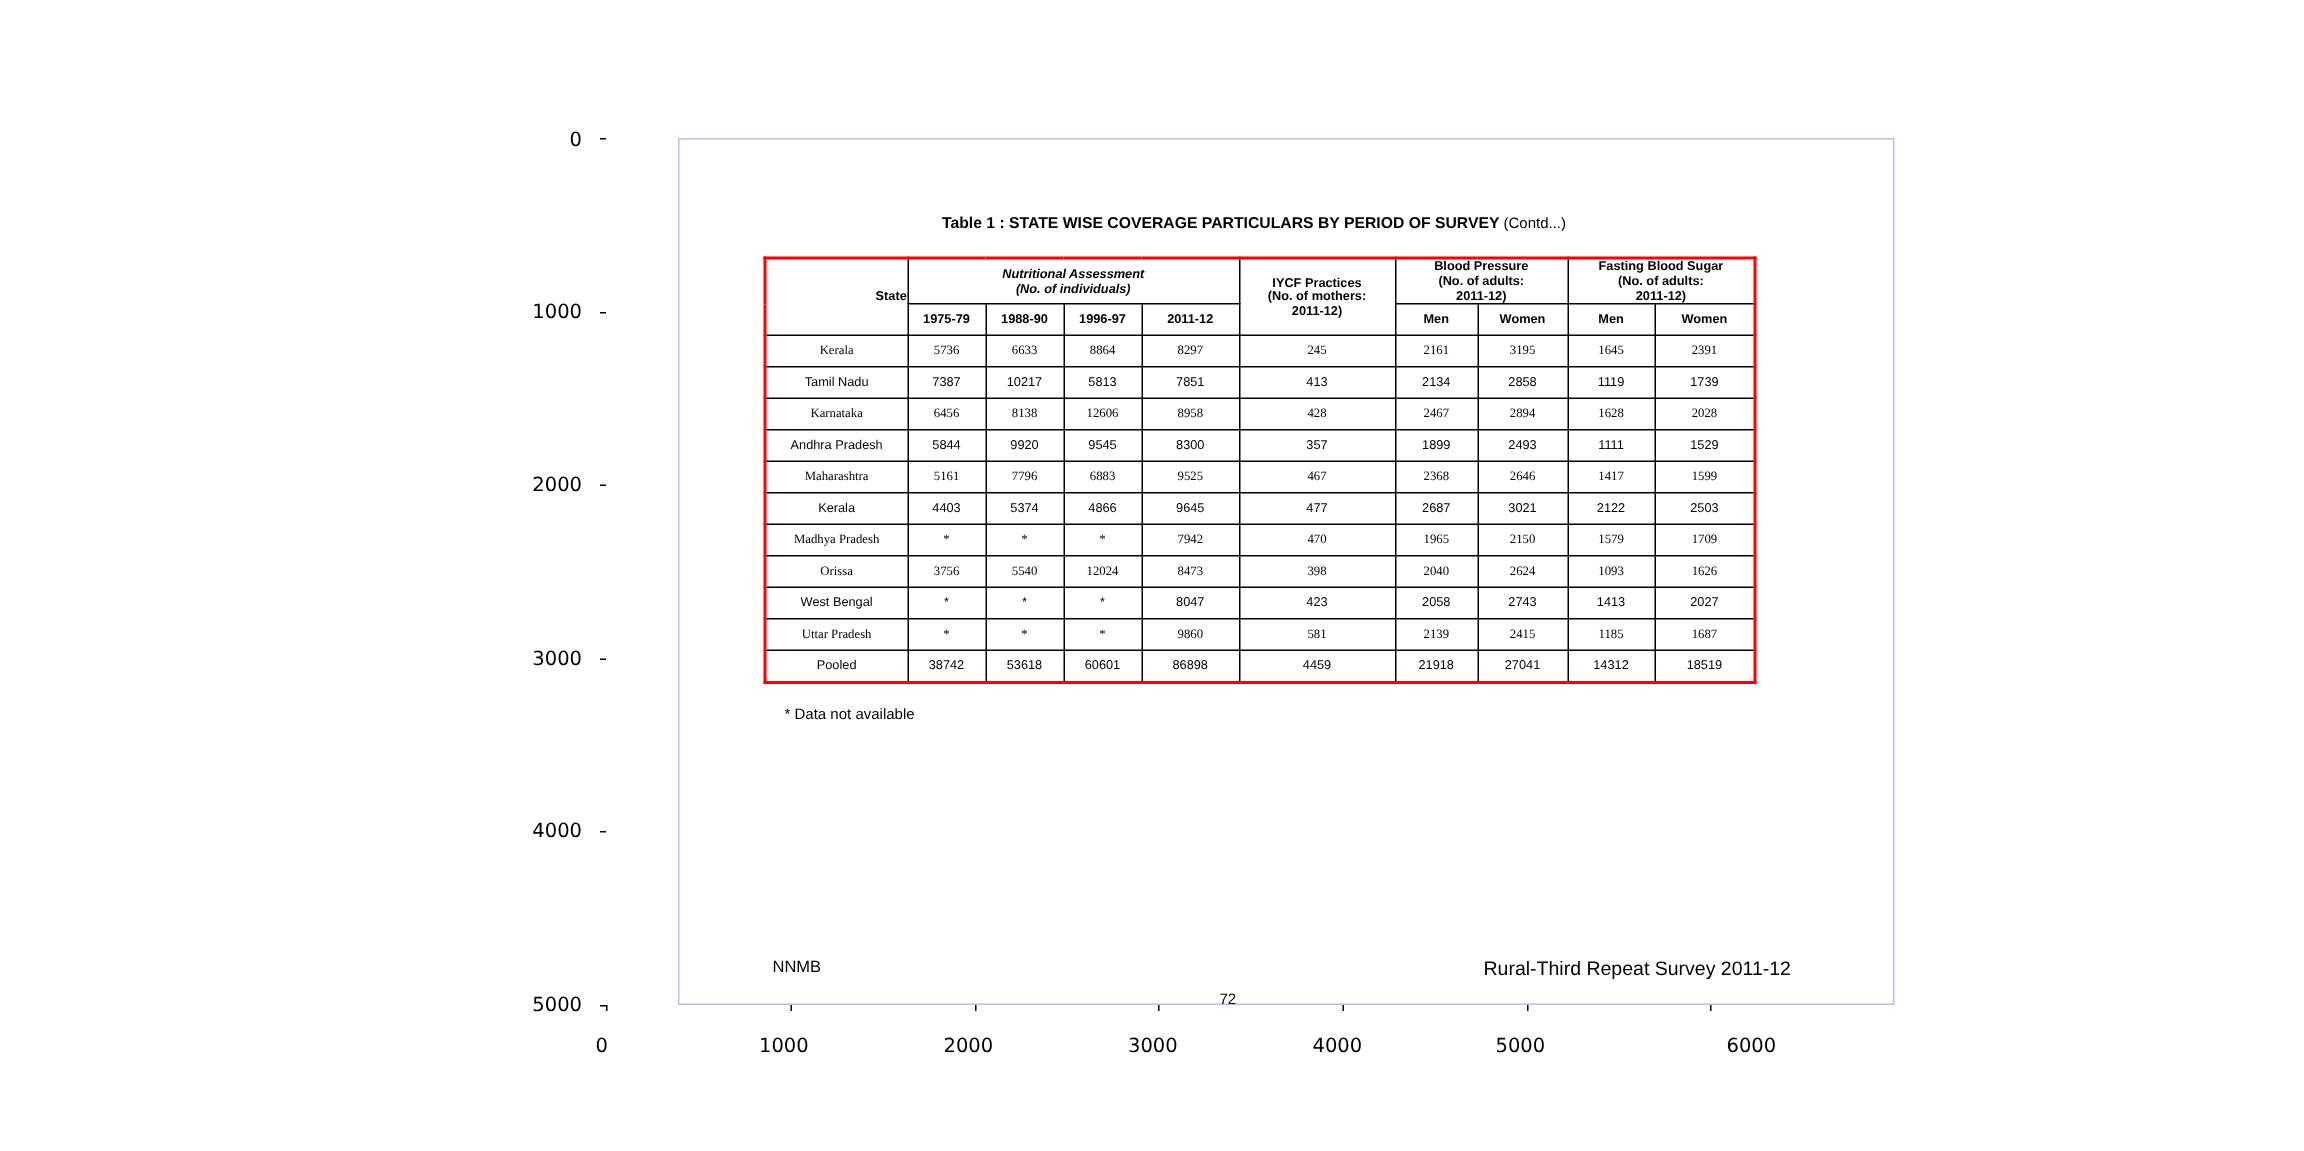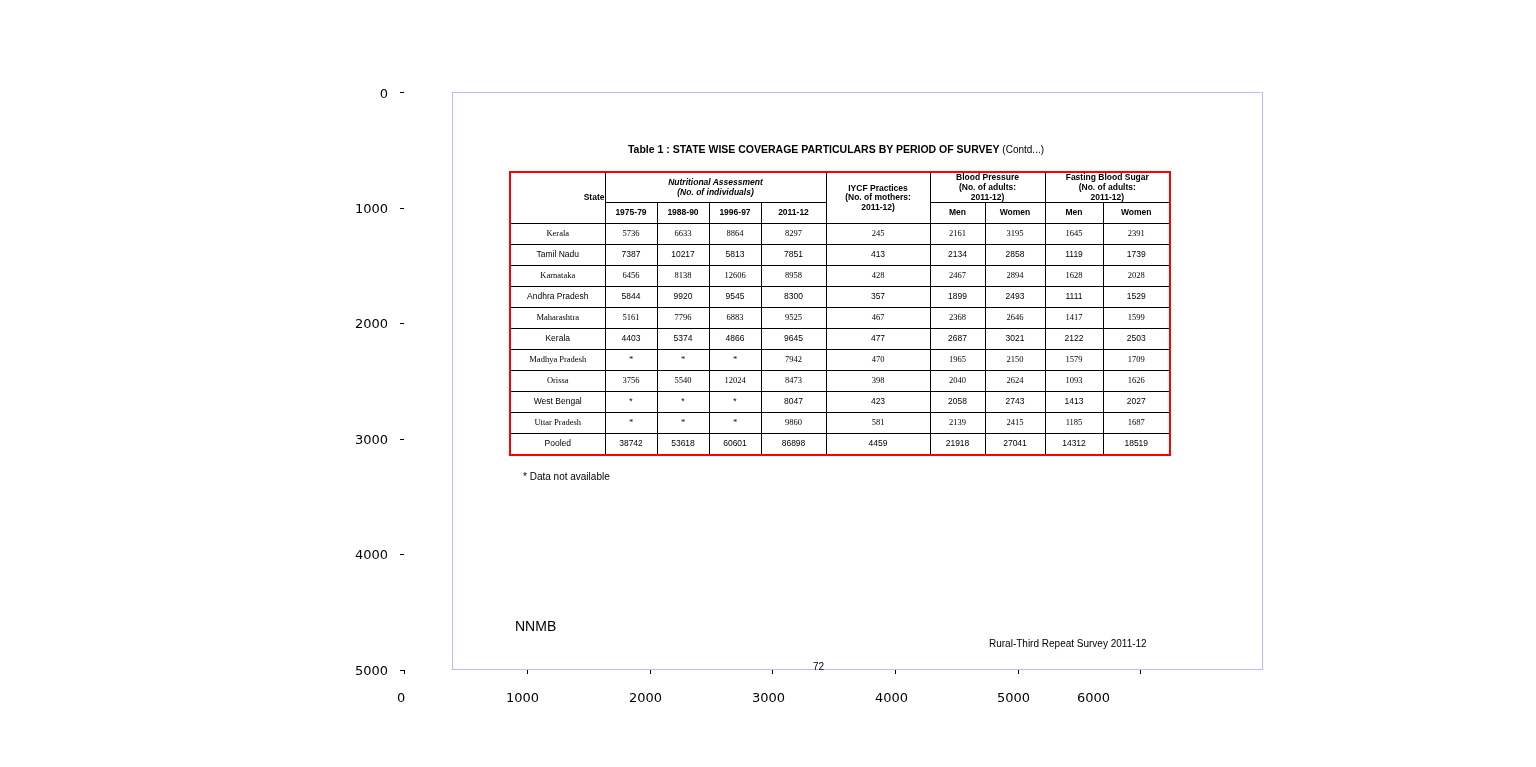--- a/index.html
+++ b/index.html
@@ -83,23 +83,23 @@
   .thick-top{ border-top:1.6px solid #000 !important;font-family:Liberation Serif, serif; }
 
   .footnote{
     position:absolute;
     left:70px;
     top:378px;
     font-size:10px;
     color:#000000;
   }
 
-  .foot-left{ position:absolute; left:62px; top:525px; font-size:14px; color:#000; }
+  .foot-left{ position:absolute; left:62px; top:546px; font-size:11px; color:#000; }
   .foot-center{ position:absolute; left:360px; top:568px; font-size:10px; color:#000; }
-  .foot-right{ position:absolute; left:536px; top:545px; font-size:10px; color:#000; }
+  .foot-right{ position:absolute; left:536px; top:545px; font-size:13px; color:#000; }
 </style>
 </head>
 <body>
 
 <div id="stage">
 
   <div class="tick-label ytick" style="left:348px;top:86px;width:40px;">0</div>
   <div class="tick-label ytick" style="left:348px;top:201px;width:40px;">1000</div>
   <div class="tick-label ytick" style="left:348px;top:316px;width:40px;">2000</div>
   <div class="tick-label ytick" style="left:348px;top:432px;width:40px;">3000</div>
@@ -112,21 +112,21 @@
   <div class="tickmark" style="left:400px;top:439px;width:4px;height:1px;"></div>
   <div class="tickmark" style="left:400px;top:554px;width:4px;height:1px;"></div>
   <div class="tickmark" style="left:400px;top:670px;width:4px;height:1px;"></div>
 
   <div class="tick-label" style="left:397px;top:690px;">0</div>
   <div class="tick-label" style="left:506px;top:690px;">1000</div>
   <div class="tick-label" style="left:629px;top:690px;">2000</div>
   <div class="tick-label" style="left:752px;top:690px;">3000</div>
   <div class="tick-label" style="left:875px;top:690px;">4000</div>
   <div class="tick-label" style="left:997px;top:690px;">5000</div>
-  <div class="tick-label" style="left:1077px;top:690px;">6000</div>
+  <div class="tick-label" style="left:1151px;top:690px;">6000</div>
 
   <div class="tickmark" style="left:404px;top:670px;width:1px;height:4px;"></div>
   <div class="tickmark" style="left:527px;top:670px;width:1px;height:4px;"></div>
   <div class="tickmark" style="left:650px;top:670px;width:1px;height:4px;"></div>
   <div class="tickmark" style="left:772px;top:670px;width:1px;height:4px;"></div>
   <div class="tickmark" style="left:895px;top:670px;width:1px;height:4px;"></div>
   <div class="tickmark" style="left:1018px;top:670px;width:1px;height:4px;"></div>
   <div class="tickmark" style="left:1140px;top:670px;width:1px;height:4px;"></div>
 
   <div id="axes">

